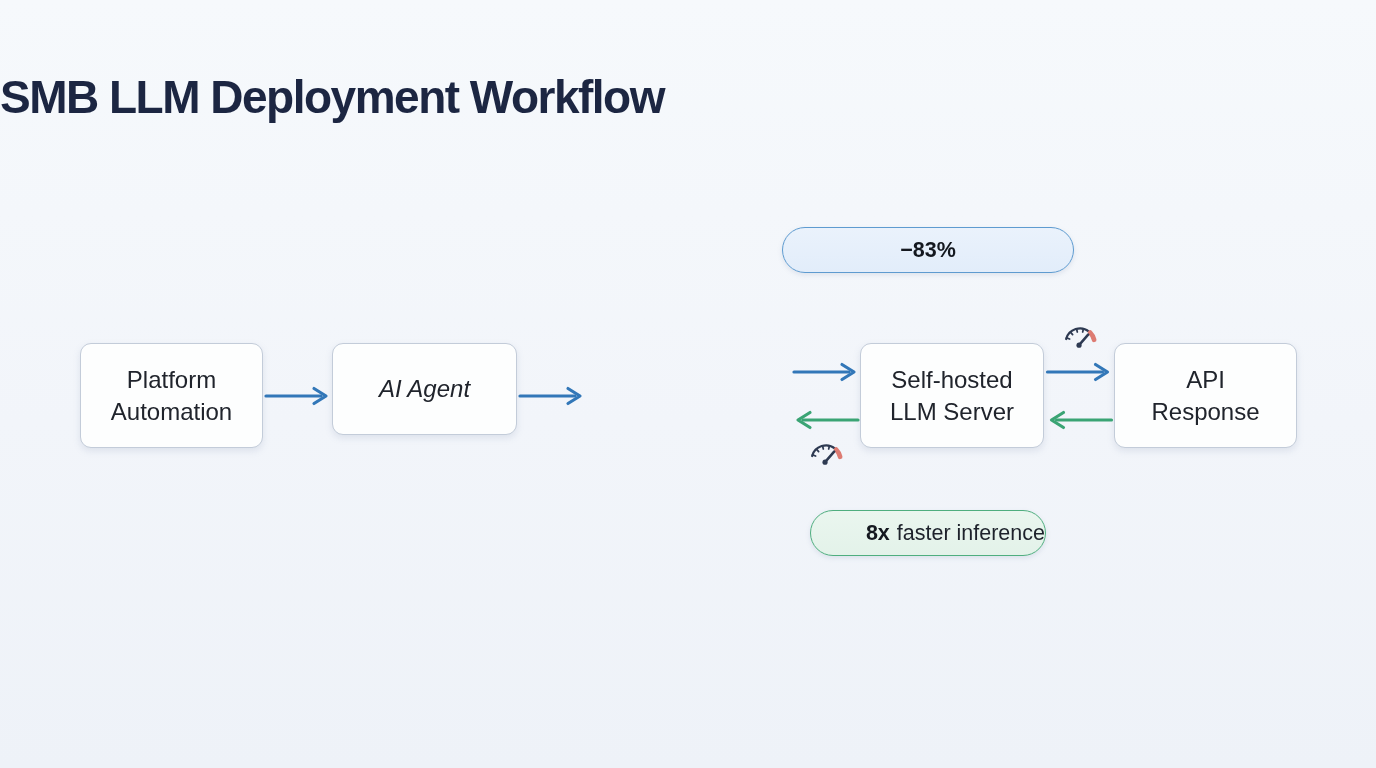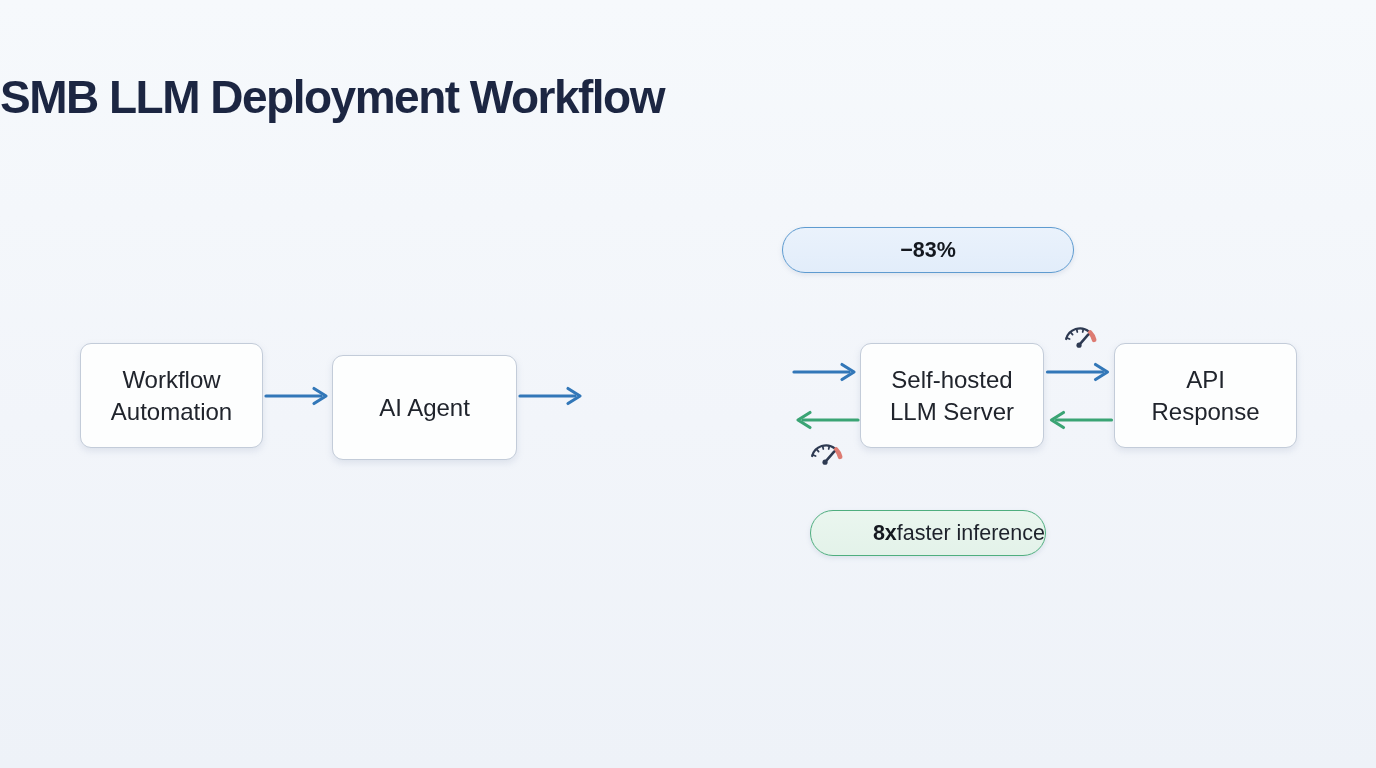--- a/index.html
+++ b/index.html
@@ -36,21 +36,21 @@
     display: flex;
     flex-direction: column;
     align-items: center;
     justify-content: center;
     text-align: center;
     color: #20242c;
     font-size: 24px;
     line-height: 1.3;
   }
   .node-doc   { left: 80px;   top: 343px; width: 183px; height: 105px; }
-  .node-agent { left: 332px;  top: 355px; width: 185px; height: 105px; }
+  .node-agent { left: 332px;  top: 343px; width: 185px; height: 92px; font-style: italic; }
   .node-llm   { left: 860px;  top: 343px; width: 184px; height: 105px; }
   .node-api   { left: 1114px; top: 343px; width: 183px; height: 105px; }
 
   .node-n8n {
     left: 585px; top: 314px; width: 206px; height: 159px;
     background: linear-gradient(180deg, #dcebf9 0%, #d5e5f7 100%);
     border: 2px solid #5b90c5;
     box-shadow: 0 3px 9px rgba(90,130,180,0.25);
   }
   .n8n-title { font-size: 29px; font-weight: 700; color: #1c2430; }
@@ -79,20 +79,21 @@
   .gauge-bottom { left: 803px;  top: 435px; }
 
   
   .badge {
     position: absolute;
     height: 46px;
     border-radius: 23px;
     display: inline-flex;
     align-items: center;
     justify-content: center;
+    gap: 7px;
     font-size: 21.5px;
     color: #1d222b;
     box-shadow: 0 2px 5px rgba(120,140,170,0.18);
   }
   .badge b { font-weight: 700; color: #14181f; }
   .badge-cost {
     left: 782px; top: 227px; width: 292px;
     background: linear-gradient(180deg, #eaf2fc 0%, #e2edfa 100%);
     border: 1.8px solid #5e9bd0;
   }
@@ -108,21 +109,21 @@
 
 <div class="canvas">
 
   <div class="page-title">SMB LLM Deployment Workflow</div>
 
   <div class="badge badge-cost">
     <b>−83%</b>
   </div>
 
   <div class="node node-doc">
-    <span>Workflow</span>
+    <span>Platform</span>
     <span>Automation</span>
   </div>
 
   <div class="node node-agent">
     <span>AI Agent</span>
   </div>
 
 
   <div class="node node-api">
     <span>API</span>

